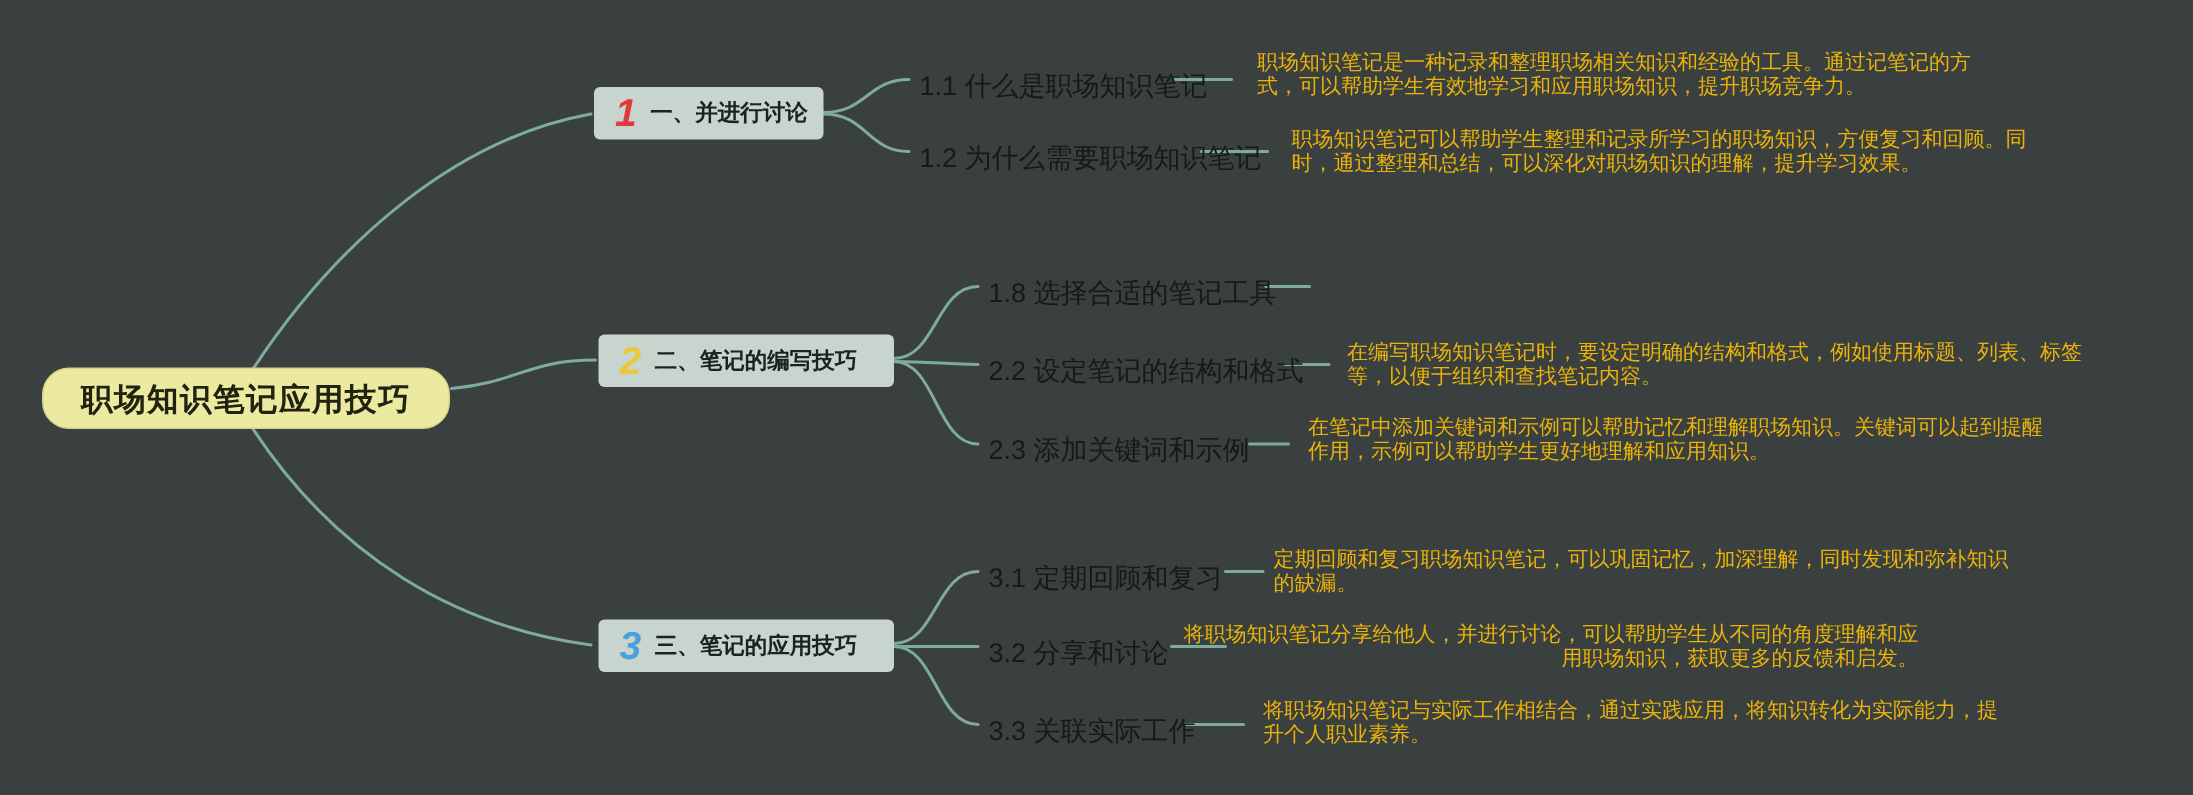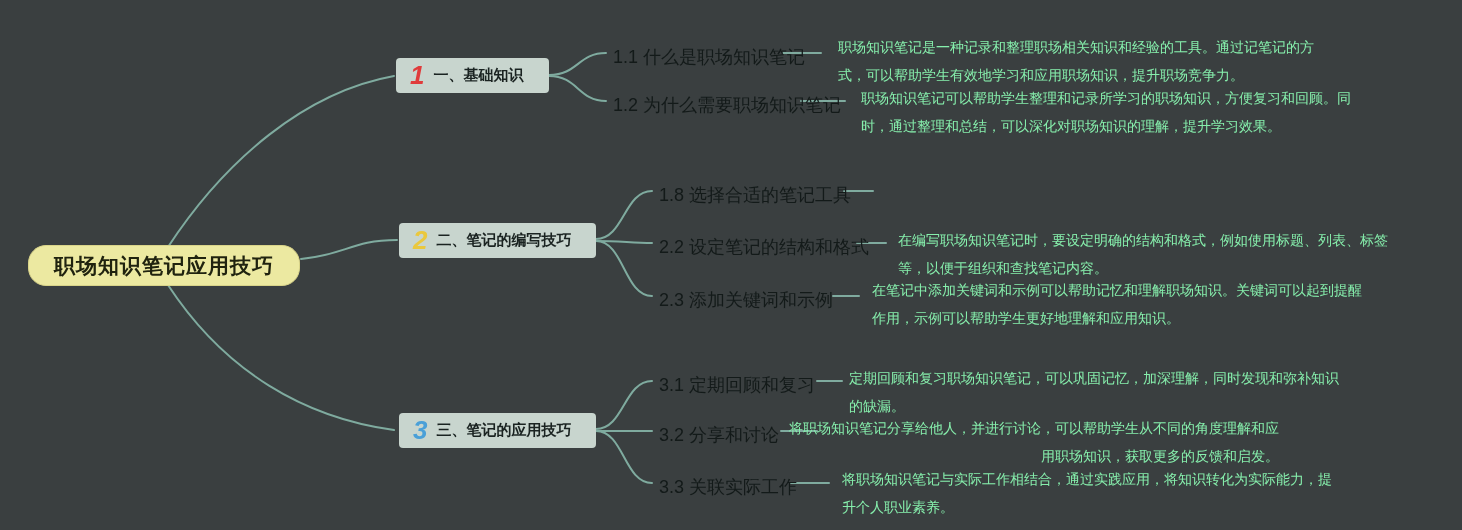--- a/index.html
+++ b/index.html
@@ -39,21 +39,21 @@
   .b2{left:399px;top:223px;width:197px;}
   .b3{left:399px;top:413px;width:197px;}
   .b1 .num{color:#e03b3b;}
   .b2 .num{color:#eac83e;}
   .b3 .num{color:#4aa0d8;}
 
   .child-label{
     position:absolute;font-size:18px;color:#131a19;white-space:nowrap;cursor:pointer;
   }
   .child-desc{
-    position:absolute;font-size:14px;line-height:28px;color:#86efac;
+    position:absolute;font-size:14px;line-height:16px;color:#eab308;
   }
   .c11{left:613px;top:45px;}
   .c12{left:613px;top:93px;}
   .c21{left:659px;top:183px;}
   .c22{left:659px;top:235px;}
   .c23{left:659px;top:288px;}
   .c31{left:659px;top:373px;}
   .c32{left:659px;top:423px;}
   .c33{left:659px;top:475px;}
 
@@ -96,21 +96,21 @@
     <path d="M 781,431 L 817,431"></path>
     <path d="M 791,483 L 829,483"></path>
   </svg>
 
   <div class="root-node">
     <span>职场知识笔记应用技巧</span>
   </div>
 
   <div class="branch-node b1">
     <span class="num">1</span>
-    <span class="btitle">一、基础知识</span>
+    <span class="btitle">一、并进行讨论</span>
   </div>
   <div class="branch-node b2">
     <span class="num">2</span>
     <span class="btitle">二、笔记的编写技巧</span>
   </div>
   <div class="branch-node b3">
     <span class="num">3</span>
     <span class="btitle">三、笔记的应用技巧</span>
   </div>
 

